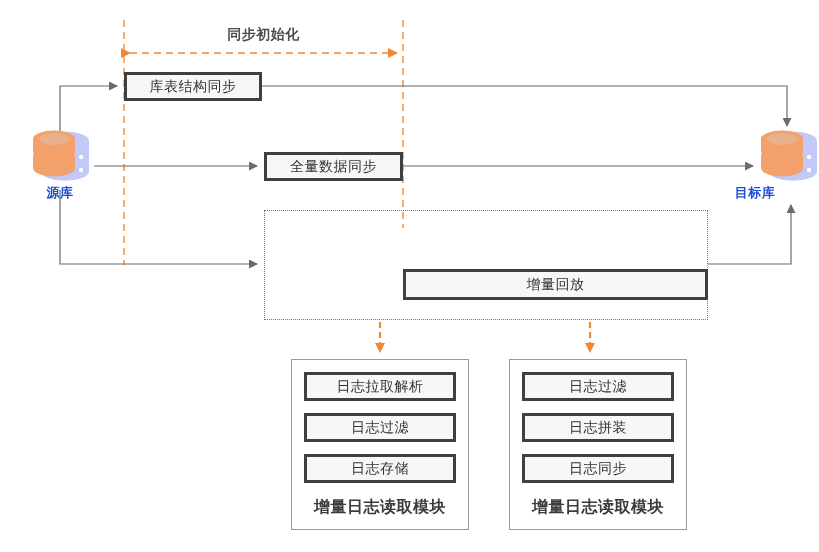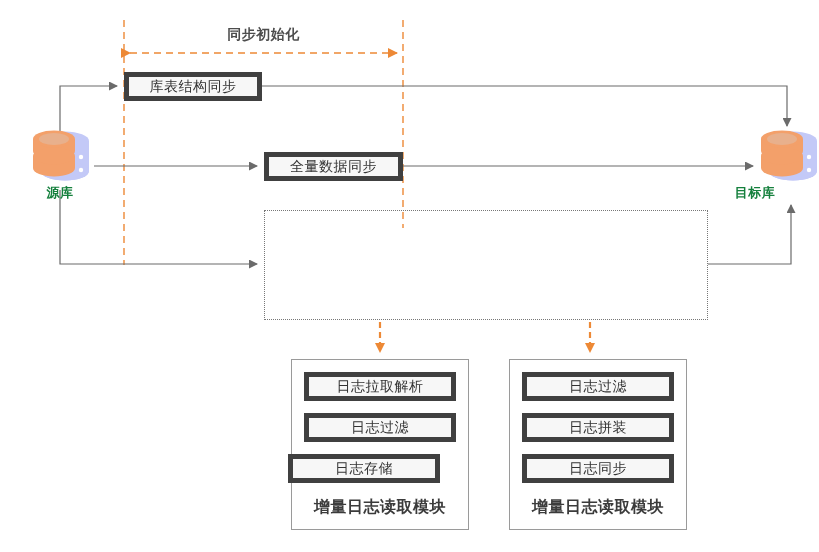--- a/index.html
+++ b/index.html
@@ -1,29 +1,29 @@
 <!DOCTYPE html>
 <html><head>
 <meta charset="utf-8">
 <style>
   html,body{margin:0;padding:0;background:#ffffff;}
   body{width:819px;height:552px;overflow:hidden;
        font-family:"Liberation Sans","DejaVu Sans",sans-serif;}
   #stage{position:relative;width:819px;height:552px;background:#fff;margin-left:16px;}
   svg.layer{position:absolute;left:0;top:0;width:819px;height:552px;}
   .node{position:absolute;box-sizing:border-box;background:#f7f7f7;
-        border:5px solid #404040;display:flex;align-items:center;
+        border:3px solid #404040;display:flex;align-items:center;
         justify-content:center;color:#333333;font-size:14px;
         letter-spacing:.5px;white-space:nowrap;}
   .grp{position:absolute;box-sizing:border-box;border:1px solid #9a9a9a;background:transparent;}
   .grp-dotted{position:absolute;box-sizing:border-box;
         border:1px dotted #777;background:transparent;}
   .cap{position:absolute;color:#3b3b3b;font-size:16px;font-weight:bold;
        text-align:center;white-space:nowrap;letter-spacing:.5px;}
-  .dblabel{position:absolute;color:#15803d;font-size:13px;font-weight:bold;
+  .dblabel{position:absolute;color:#1d4ed8;font-size:13px;font-weight:bold;
        text-align:center;white-space:nowrap;letter-spacing:.5px;}
   .phaselabel{position:absolute;color:#4d4d4d;font-size:14px;font-weight:bold;
        text-align:center;white-space:nowrap;letter-spacing:.5px;}
   .dbicon{position:absolute;}
 </style>
 </head>
 <body>
 
 <div id="stage">
 
@@ -110,25 +110,26 @@
   </svg>
   <div class="dblabel" style="left:699px;top:184px;width:80px;">目标库</div>
 
   <div class="node" style="left:108px;top:72px;width:138px;height:29px;">库表结构同步</div>
 
   <div class="node" style="left:248px;top:152px;width:139px;height:29px;">全量数据同步</div>
 
   <div class="grp-dotted" style="left:248px;top:210px;width:444px;height:110px;"></div>
 
 
+  <div class="node" style="left:387px;top:269px;width:305px;height:31px;">增量回放</div>
 
   <div class="grp" style="left:275px;top:359px;width:178px;height:171px;"></div>
   <div class="node" style="left:288px;top:372px;width:152px;height:29px;">日志拉取解析</div>
   <div class="node" style="left:288px;top:413px;width:152px;height:29px;">日志过滤</div>
-  <div class="node" style="left:272px;top:454px;width:152px;height:29px;">日志存储</div>
+  <div class="node" style="left:288px;top:454px;width:152px;height:29px;">日志存储</div>
   <div class="cap" style="left:275px;top:497px;width:178px;">增量日志读取模块</div>
 
   <div class="grp" style="left:493px;top:359px;width:178px;height:171px;"></div>
   <div class="node" style="left:506px;top:372px;width:152px;height:29px;">日志过滤</div>
   <div class="node" style="left:506px;top:413px;width:152px;height:29px;">日志拼装</div>
   <div class="node" style="left:506px;top:454px;width:152px;height:29px;">日志同步</div>
   <div class="cap" style="left:493px;top:497px;width:178px;">增量日志读取模块</div>
 
 </div>
 

